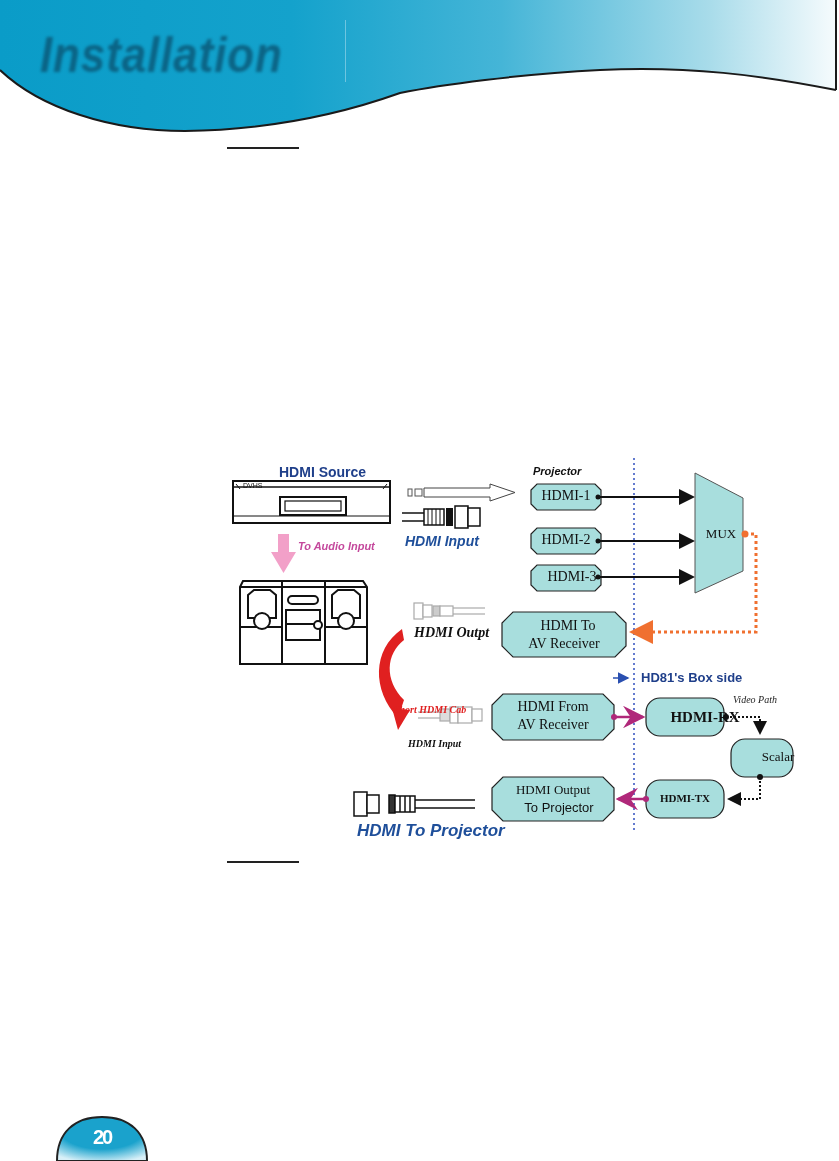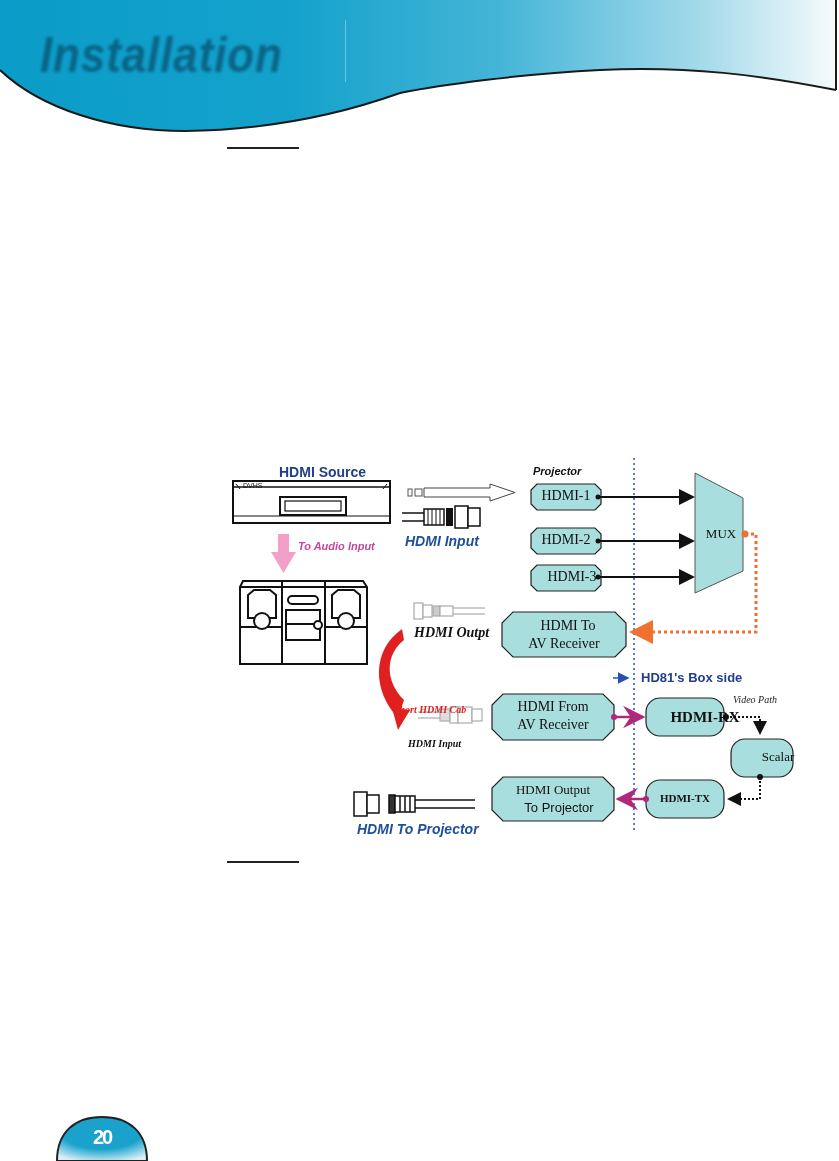--- a/index.html
+++ b/index.html
@@ -212,15 +212,15 @@
 <div class="box-text" style="left:492px; top:717px; width:122px; font-size:14px;">AV Receiver</div>
 
 <div class="box-text" style="left:646px; top:709px; width:78px; font-size:15px; font-weight:bold;margin-left:20px;">HDMI-RX</div>
 <div class="lbl" style="left:733px; top:694px; font-size:10px; font-style:italic; color:#222; font-family:'Liberation Serif',serif;">Video Path</div>
 <div class="box-text" style="left:731px; top:750px; width:62px; font-size:13px;margin-left:16px;">Scalar</div>
 <div class="box-text" style="left:646px; top:792px; width:78px; font-size:11px; font-weight:bold;">HDMI-TX</div>
 
 <div class="box-text" style="left:492px; top:783px; width:122px; font-size:13px;">HDMI Output</div>
 <div class="box-text" style="left:498px; top:801px; width:122px; font-size:13px; font-family:'Liberation Sans',sans-serif;">To Projector</div>
 
-<div class="lbl" style="left:357px; top:821px; font-size:14px; font-weight:bold; font-style:italic; color:#1f4f9a;">HDMI To Projector</div>
+<div class="lbl" style="left:357px; top:821px; font-size:17px; font-weight:bold; font-style:italic; color:#1f4f9a;">HDMI To Projector</div>
 
 <div class="page-num">20</div>
 
 </body></html>

